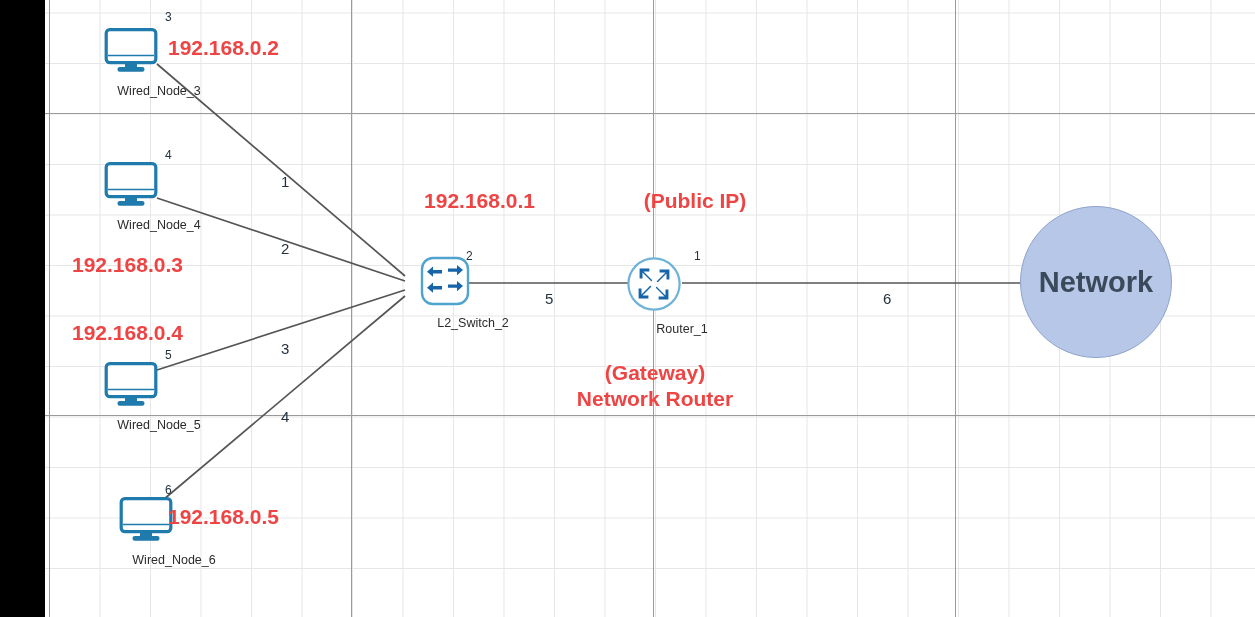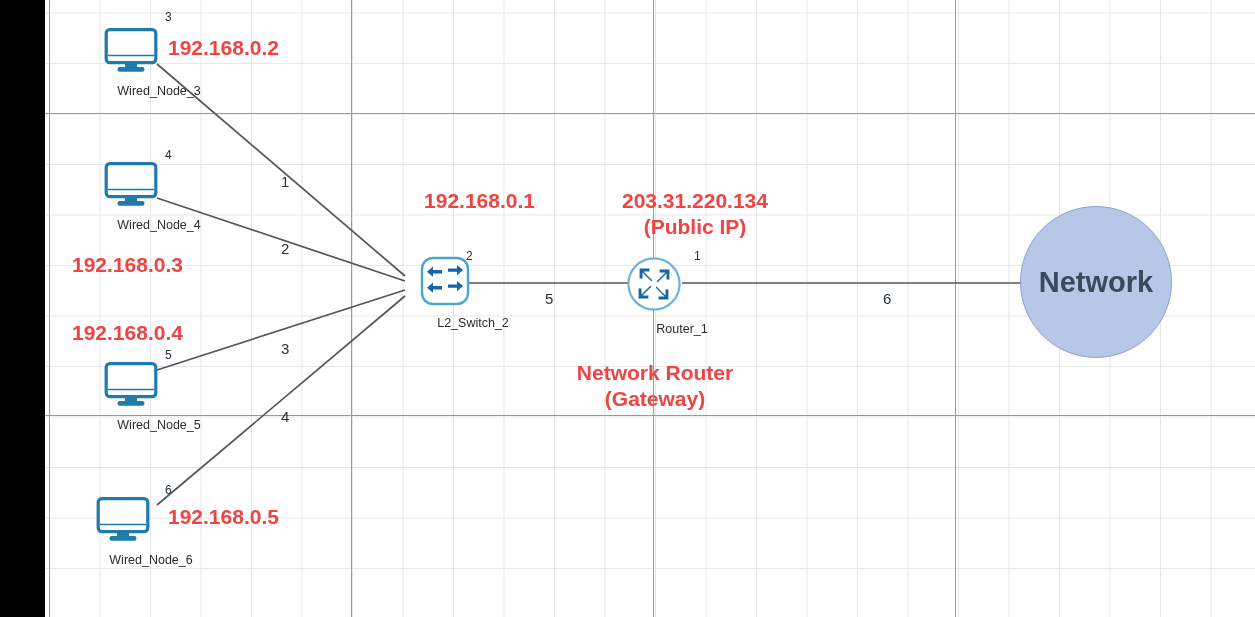--- a/index.html
+++ b/index.html
@@ -137,21 +137,21 @@
       </div>
       <div class="node" style="left: 104px; top: 362px; width: 54px; height: 46px;">
         <div class="node-icon" style="left: 0px; top: 0px;"><svg width="54" height="46" viewBox="0 0 54 46" xmlns="http://www.w3.org/2000/svg">
     <rect x="2.2" y="1.6" width="49.6" height="33" rx="3.6" ry="3.6" fill="#ffffff" stroke="#1f7bab" stroke-width="3.2"></rect>
     <line x1="4" y1="27.5" x2="50" y2="27.5" stroke="#1f7bab" stroke-width="1.6"></line>
     <rect x="21" y="34.5" width="12" height="4.6" fill="#1f7bab"></rect>
     <rect x="13.5" y="39" width="27" height="4.8" rx="2.2" fill="#1f7bab"></rect>
   </svg></div>
         <div class="node-label" style="left: 27px; top: 56px; transform: translateX(-50%);">Wired_Node_5</div>
       </div>
-      <div class="node" style="left: 96px; top: 497px; width: 33px; height: 46px;">
+      <div class="node" style="left: 119px; top: 497px; width: 33px; height: 46px;">
         <div class="node-icon" style="left: 0px; top: 0px;"><svg width="54" height="46" viewBox="0 0 54 46" xmlns="http://www.w3.org/2000/svg">
     <rect x="2.2" y="1.6" width="49.6" height="33" rx="3.6" ry="3.6" fill="#ffffff" stroke="#1f7bab" stroke-width="3.2"></rect>
     <line x1="4" y1="27.5" x2="50" y2="27.5" stroke="#1f7bab" stroke-width="1.6"></line>
     <rect x="21" y="34.5" width="12" height="4.6" fill="#1f7bab"></rect>
     <rect x="13.5" y="39" width="27" height="4.8" rx="2.2" fill="#1f7bab"></rect>
   </svg></div>
         <div class="node-label" style="left: 27px; top: 56px; transform: translateX(-50%);">Wired_Node_6</div>
       </div>
       <div class="node" style="left: 420px; top: 256px; width: 72px; height: 50px;">
         <div class="node-icon" style="left: 0px; top: 0px;"><svg width="50" height="50" viewBox="0 0 50 50" xmlns="http://www.w3.org/2000/svg">
@@ -198,22 +198,21 @@
       <div class="annot" style="left: 72px; top: 320px;">
         <div>192.168.0.4</div>
       </div>
       <div class="annot" style="left: 168px; top: 504px;">
         <div>192.168.0.5</div>
       </div>
       <div class="annot center" style="left: 397px; top: 188px; width: 165px; white-space: normal;">
         <div>192.168.0.1</div>
       </div>
       <div class="annot center" style="left: 590px; top: 188px; width: 210px; white-space: normal;">
-        <div>203.31.220.134</div>
         <div>(Public IP)</div>
       </div>
       <div class="annot center" style="left: 545px; top: 360px; width: 220px; white-space: normal;">
+        <div>(Gateway)</div>
         <div>Network Router</div>
-        <div>(Gateway)</div>
       </div>
     </div>
 
 </div>
 
 </body></html>

